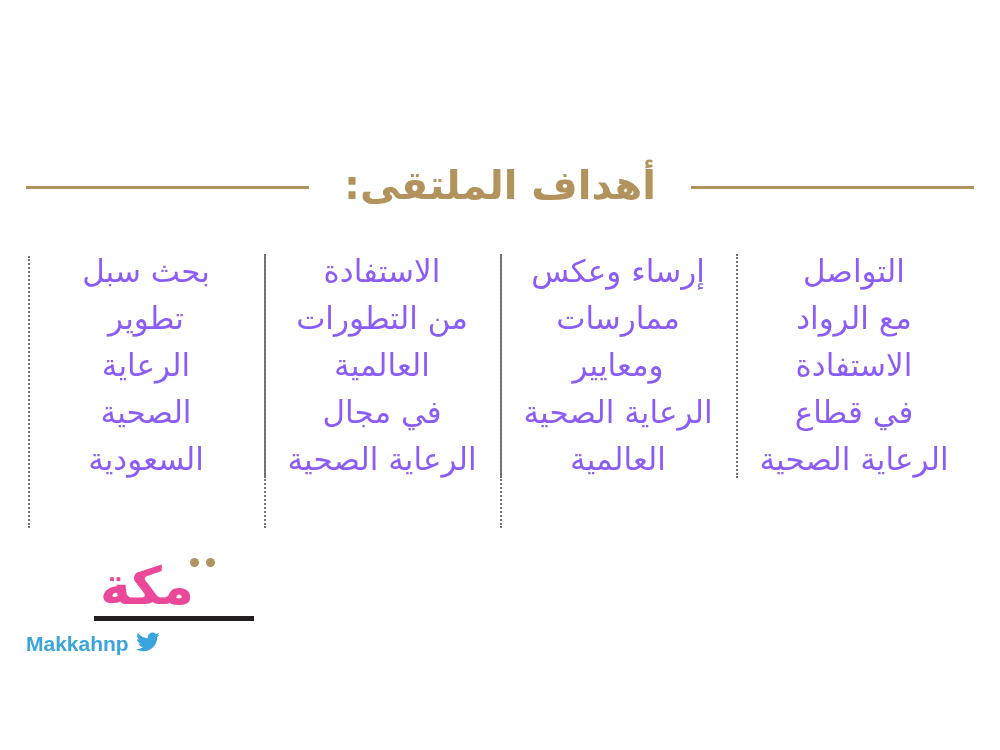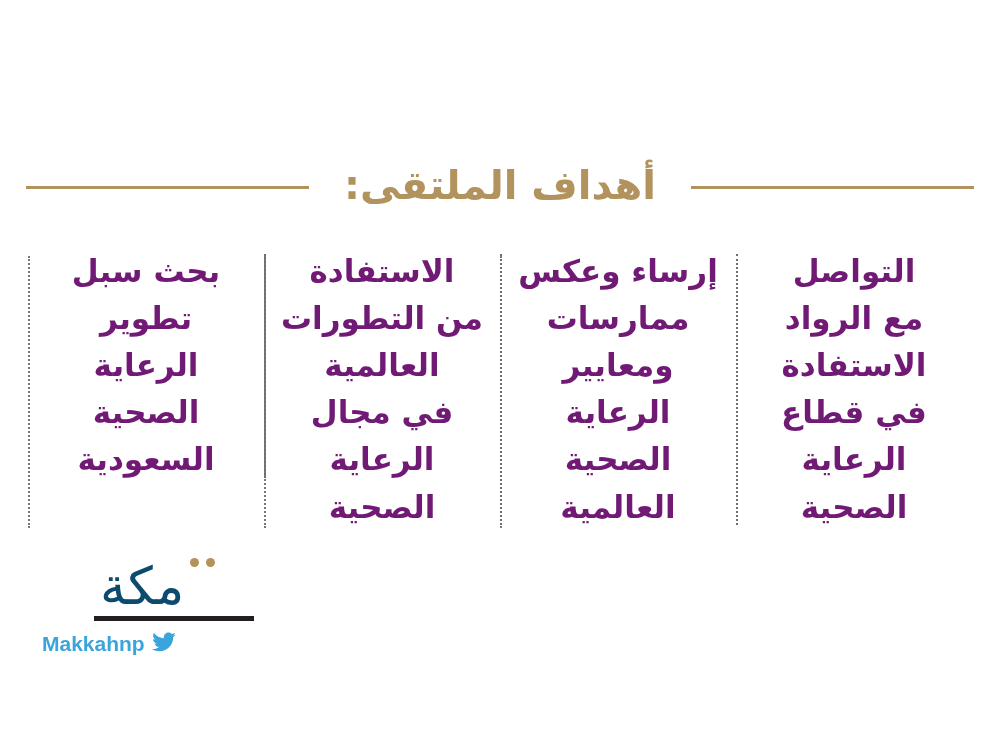--- a/index.html
+++ b/index.html
@@ -82,42 +82,42 @@
     top: 8px;
     left: 0;
     width: 0;
     height: 272px;
     border-left: 2px dotted #777777;
   }
 
   .col-text {
     font-size: 31px;
     line-height: 1.52;
-    font-weight: 700;
-    color: #701a75;
+    font-weight: 400;
+    color: #8b5cf6;
     white-space: pre-line;
   }
 
   
   .logo-block {
     position: absolute;
     left: 24px;
     top: 556px;
     width: 230px;
     height: 120px;
   }
   .makkah-logo {
     position: relative;
     width: 160px;
     height: 66px;
   }
   .logo-word {
     font-size: 52px;
-    font-weight: 400;
-    color: #0c4a6e;
+    font-weight: 700;
+    color: #ec4899;
     line-height: 1;
     letter-spacing: -2px;
     position: absolute;
     left: 6px;
     top: 4px;
   }
   .logo-dots {
     position: absolute;
     left: 96px;
     top: 2px;
@@ -138,21 +138,21 @@
   .logo-bar {
     position: absolute;
     left: 0;
     top: 60px;
     width: 160px;
     height: 5px;
     background: #231f20;
   }
   .twitter-row {
     position: absolute;
-    left: 18px;
+    left: 2px;
     top: 76px;
     display: flex;
     align-items: center;
     gap: 7px;
   }
   .twitter-row .handle {
     font-size: 21px;
     font-weight: 700;
     color: #3aa5dc;
     direction: ltr;

